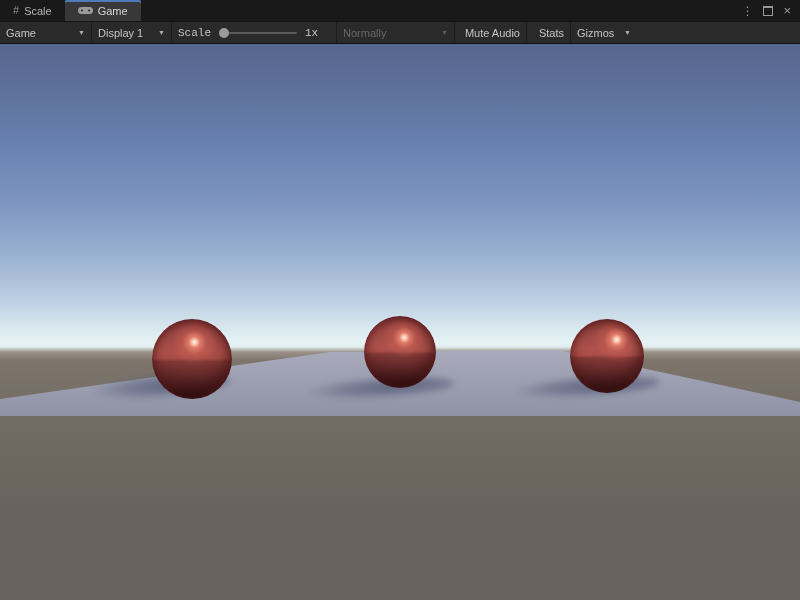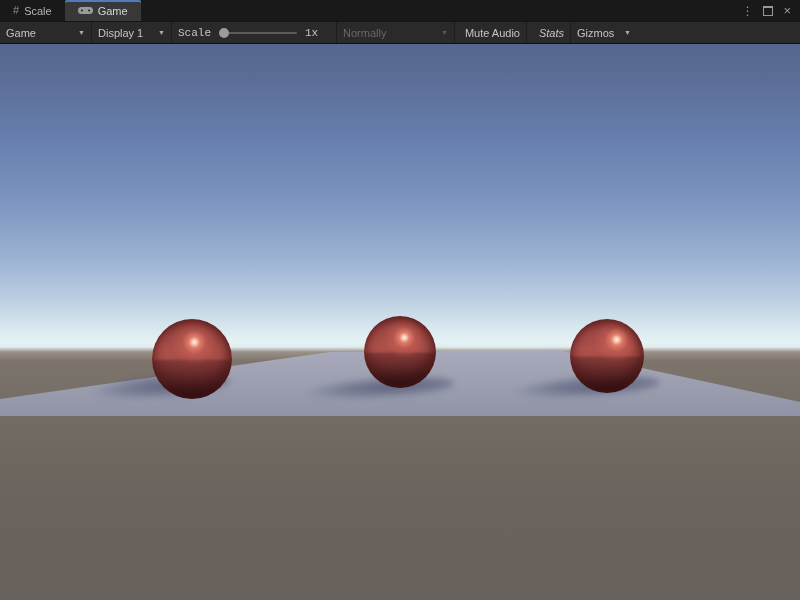--- a/index.html
+++ b/index.html
@@ -26,21 +26,21 @@
   .ctrl .arrow{font-size:7px;color:#ababab;margin-left:6px;}
   .ctrl.disabled{color:#686868;cursor:default;}
   .ctrl.disabled .arrow{color:#5a5a5a;}
   .ctrl.btn{justify-content:flex-end;}
   .w-game{width:92px;}
   .w-display{width:80px;}
   .w-aspect{width:163px;}
   .w-scale{width:165px;justify-content:flex-start;gap:8px;cursor:default;font-family:Liberation Mono, monospace;}
   .w-normally{width:118px;}
   .w-mute{width:72px;}
-  .w-stats{width:44px;font-style:italic;}
+  .w-stats{width:44px;}
   .w-gizmos{width:66px;border-right:none;}
   .slider{position:relative;width:78px;height:12px;flex:0 0 auto;cursor:pointer;}
   .slider-track{position:absolute;left:4px;right:0;top:5px;height:2px;background:#5b5b5b;border-radius:1px;}
   .slider-thumb{position:absolute;left:0;top:1px;width:10px;height:10px;border-radius:50%;background:#9b9b9b;cursor:pointer;}
 
   
   .viewport{position:relative;width:800px;height:556px;overflow:hidden;cursor:default;
     background:linear-gradient(180deg,
       #55678f 0px,#5b6d96 32px,#677fad 95px,#7e96c1 160px,
       #9db3d3 215px,#bccee2 255px,#d9e8ef 284px,#e6f3f5 299px,

